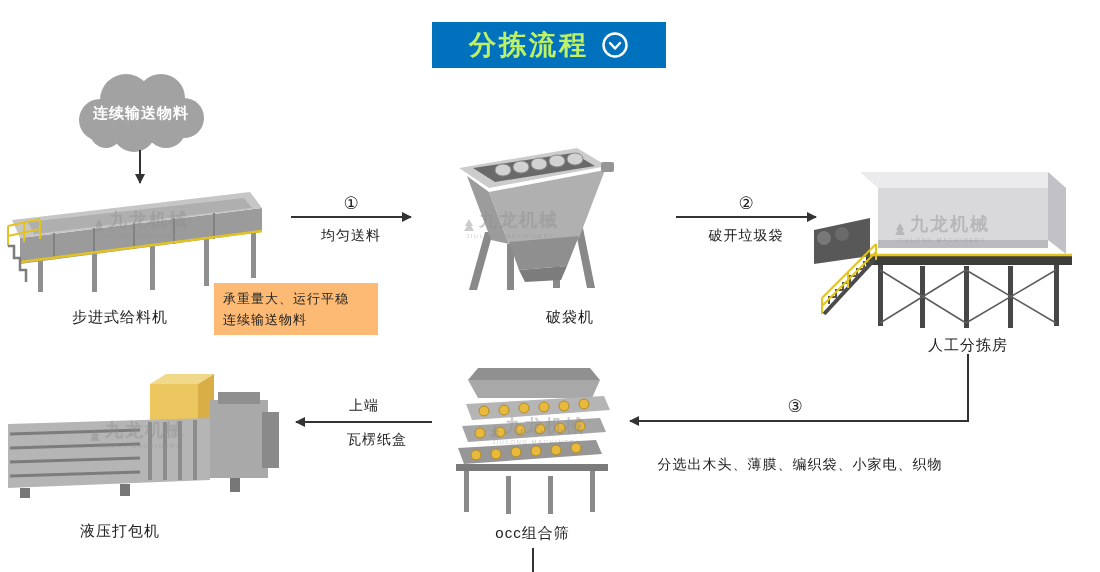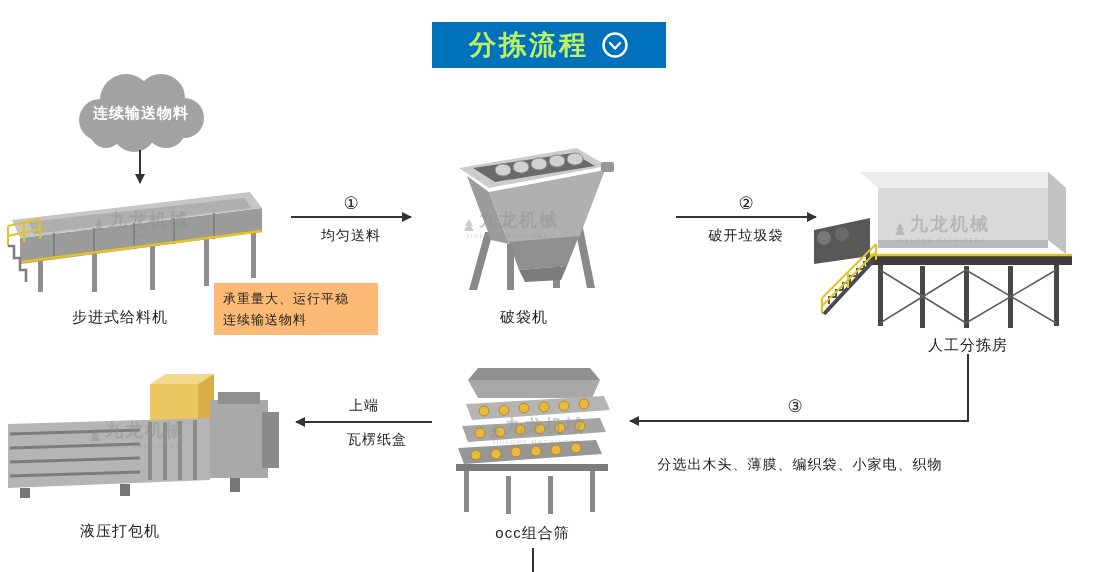--- a/index.html
+++ b/index.html
@@ -137,21 +137,21 @@
         <ellipse cx="66" cy="27" rx="8" ry="6"></ellipse>
         <ellipse cx="84" cy="24" rx="8" ry="6"></ellipse>
         <ellipse cx="102" cy="21" rx="8" ry="6"></ellipse>
         <ellipse cx="120" cy="19" rx="8" ry="6"></ellipse>
       </g>
       <rect x="146" y="22" width="13" height="10" rx="2" fill="#969696"></rect>
       <polygon points="54,102 124,96 112,126 64,130" fill="#8f8f8f"></polygon>
       <polygon points="64,130 112,126 106,140 70,142" fill="#7c7c7c"></polygon>
     </svg>
   </div>
-  <div class="machine-label" style="left:454px;top:308px;width:140px;">破袋机</div>
+  <div class="machine-label" style="left:454px;top:308px;width:140px;text-align:right;">破袋机</div>
 
   <div class="line-h arrow-r" style="left:676px;top:216px;width:140px;"></div>
   <div class="step-num" style="left:676px;top:193px;width:140px;">②</div>
   <div class="step-label" style="left:676px;top:227px;width:140px;">破开垃圾袋</div>
 
   <div class="machine" style="left:808px;top:168px;">
     <svg width="276" height="166" viewBox="0 0 276 166">
       <g fill="#474747">
         <rect x="70" y="96" width="5" height="62"></rect>
         <rect x="112" y="98" width="5" height="62"></rect>

